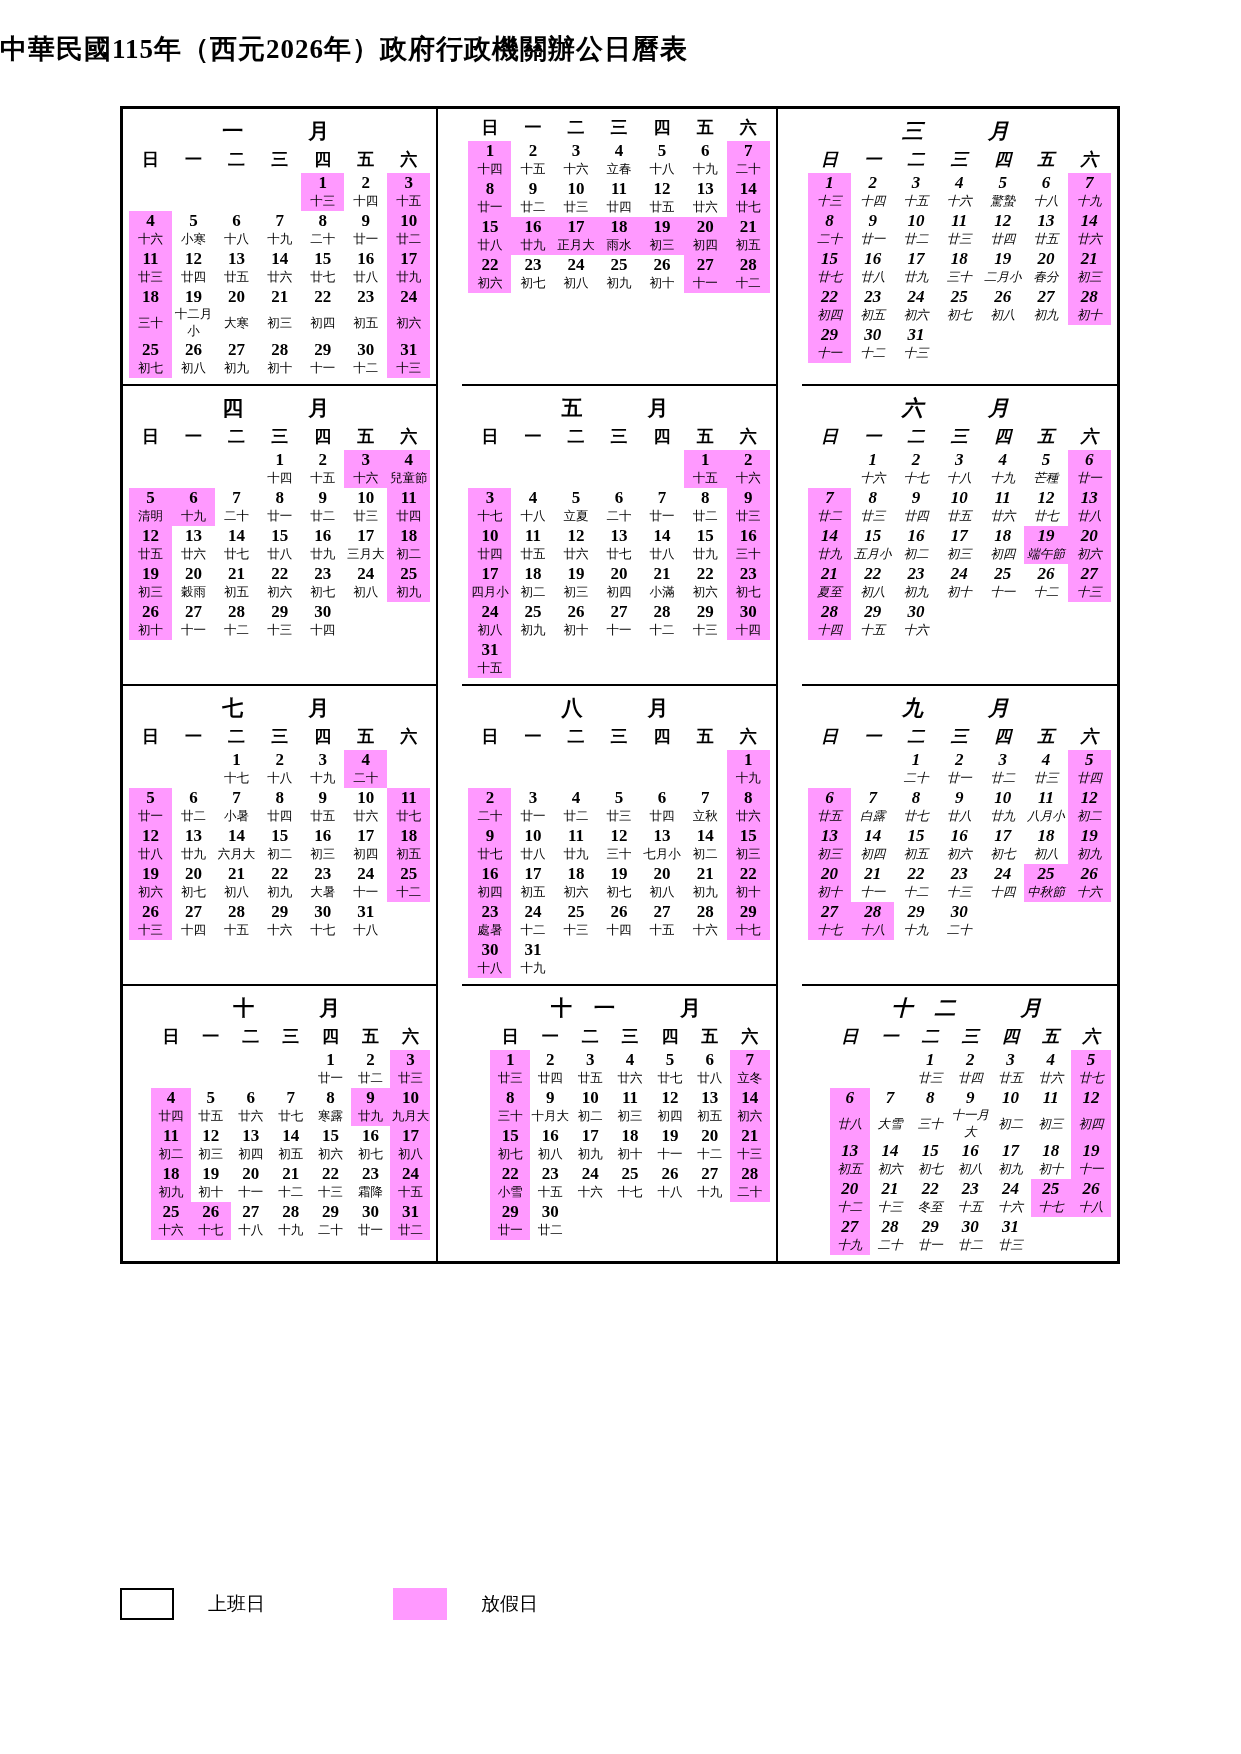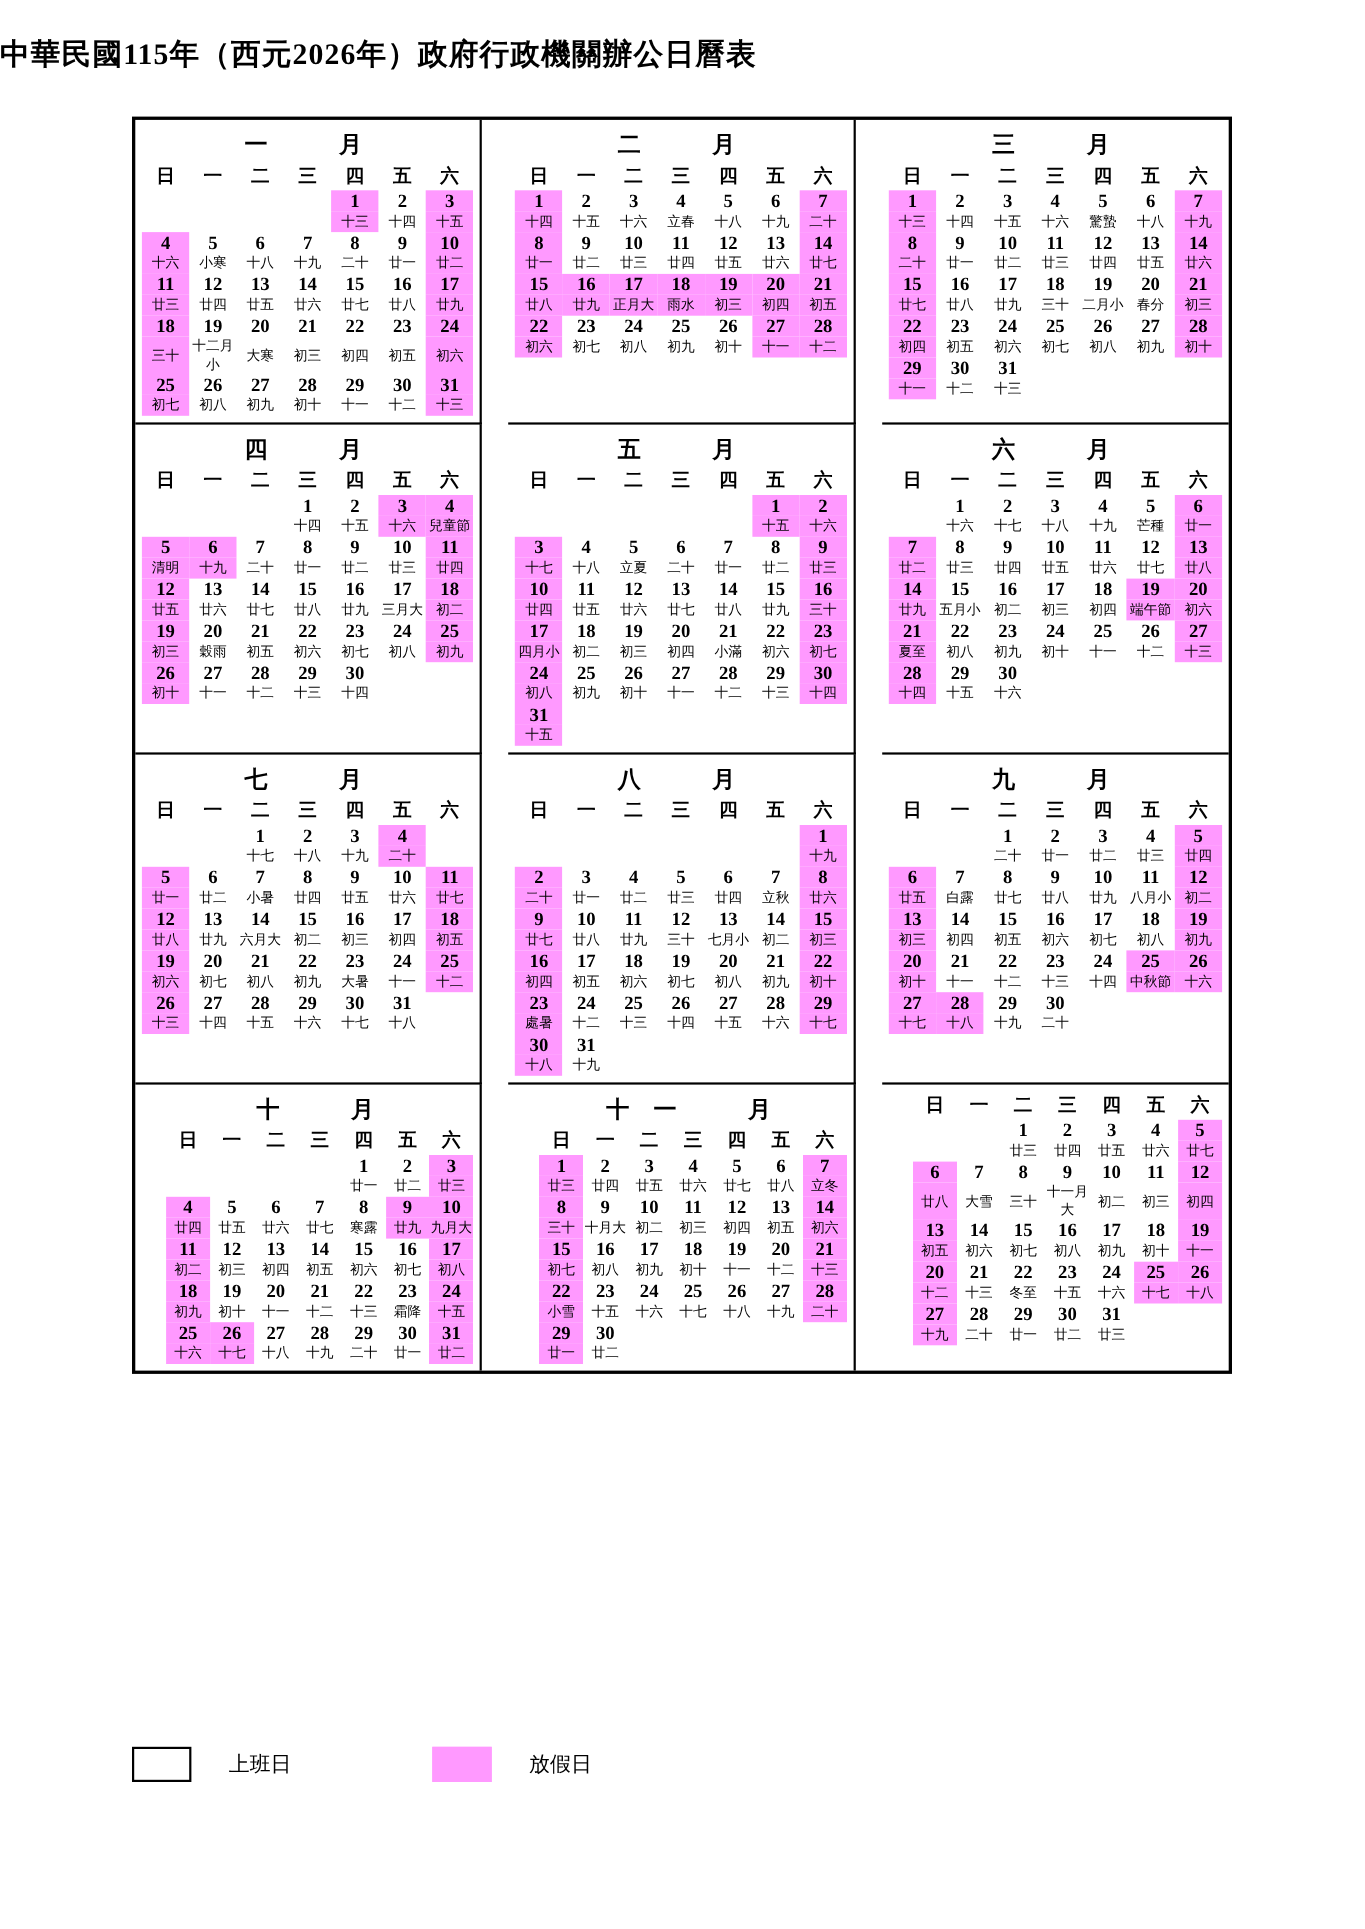--- a/index.html
+++ b/index.html
@@ -27,21 +27,21 @@
   }
   .grid-row{display:flex;gap:24px;}
   .month-cell{
     width:333.33px;
     box-sizing:border-box;
     border-right:2px solid #000;
     border-bottom:2px solid #000;
     padding:4px 6px 6px 6px;
   }
   .grid-row:last-child .month-cell{border-bottom:none;padding-left:28px;}
-  .month-cell:last-child{border-right:none;}
+  .month-cell:last-child{border-right:none;font-style:italic;}
   .month-head{
     text-align:center;
     font-size:21px;
     font-weight:bold;
     letter-spacing:22px;
     padding:4px 0 2px 14px;
     height:26px;
   }
   table.mtable{
     width:100%;
@@ -204,21 +204,20 @@
                 <td class="lun">初九</td>
                 <td class="lun">初十</td>
                 <td class="lun">十一</td>
                 <td class="lun">十二</td>
                 <td class="lun holiday">十三</td>
               </tr>
             </tbody>
           </table>
         </div>
         <div class="month-cell">
-          <div class="month-head">二　月</div>
           <table class="mtable">
             <thead>
               <tr>
                 <th>日</th>
                 <th>一</th>
                 <th>二</th>
                 <th>三</th>
                 <th>四</th>
                 <th>五</th>
                 <th>六</th>
@@ -1308,20 +1307,21 @@
                 <td class="lun empty"></td>
                 <td class="lun empty"></td>
                 <td class="lun empty"></td>
                 <td class="lun empty"></td>
                 <td class="lun empty"></td>
               </tr>
             </tbody>
           </table>
         </div>
         <div class="month-cell">
+          <div class="month-head">十二　月</div>
           <table class="mtable">
             <thead>
               <tr>
                 <th>日</th>
                 <th>一</th>
                 <th>二</th>
                 <th>三</th>
                 <th>四</th>
                 <th>五</th>
                 <th>六</th>

